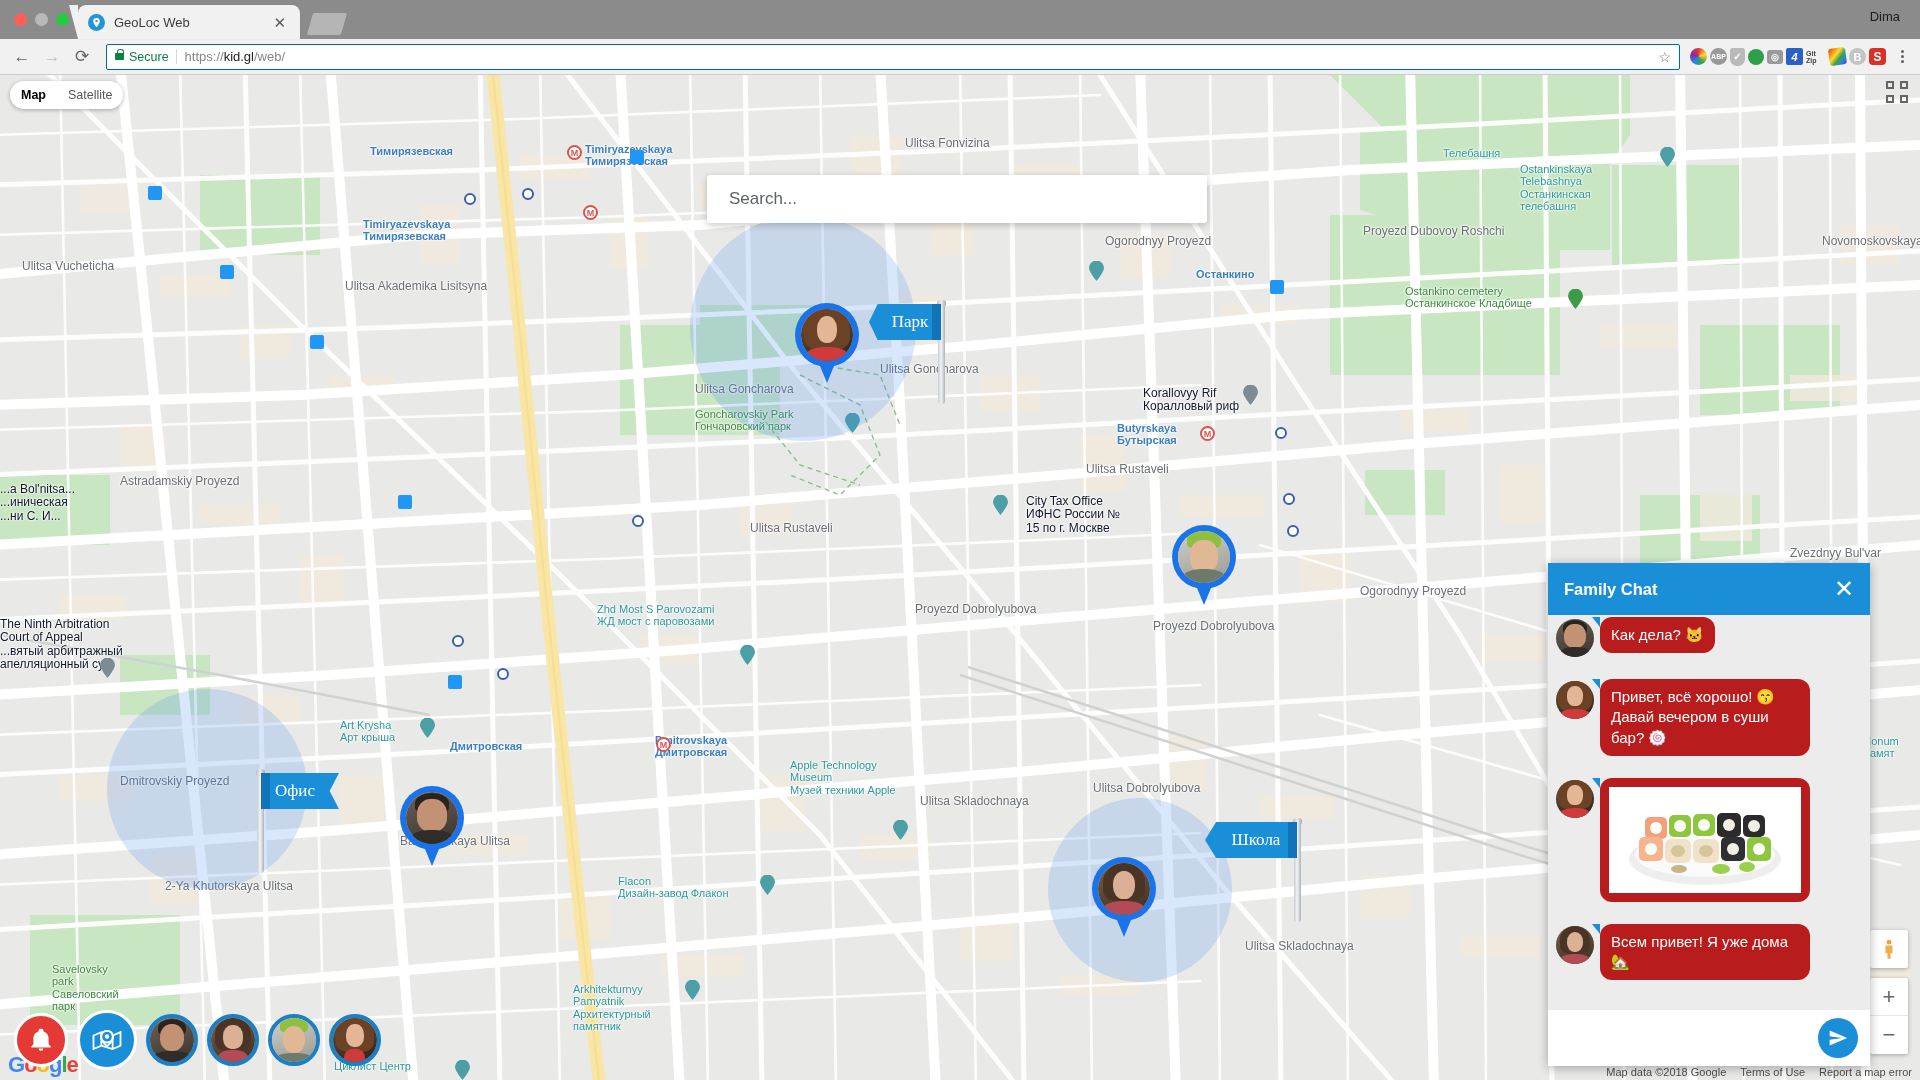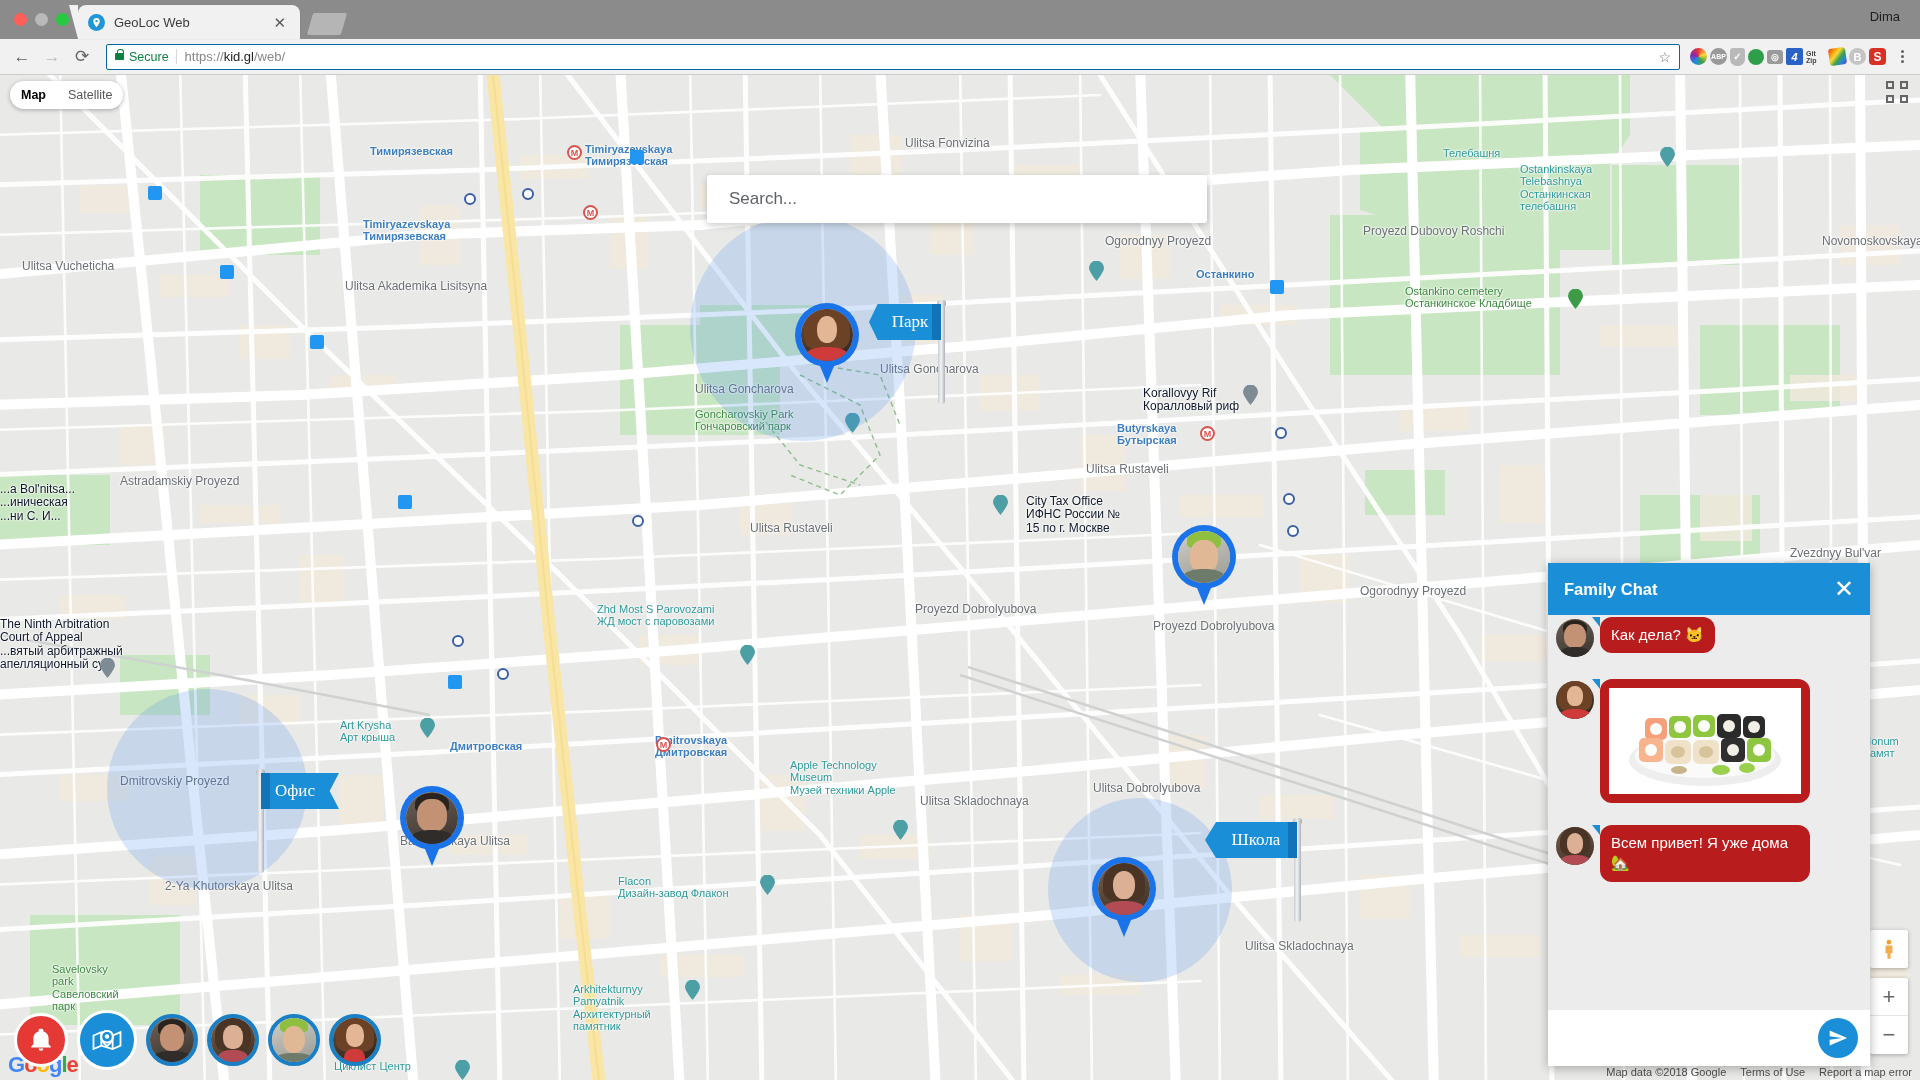--- a/index.html
+++ b/index.html
@@ -806,20 +806,31 @@
           </div>
           <div class="msg">
             <div class="msg-av">
               <span class="face">
                 <span class="bg" style="background:linear-gradient(160deg,#6b5340,#2c2119)"></span>
                 <span class="hair" style="left:6%;top:0%;width:88%;height:78%;background:#6b4226"></span>
                 <span class="head" style="left:30%;top:14%;width:40%;height:52%;background:#e3b696"></span>
                 <span class="torso" style="left:10%;top:74%;width:80%;height:40%;background:#cf3b3b"></span>
               </span>
             </div>
+            <div class="bubble">Привет, всё хорошо! 😙 Давай вечером в суши бар? 🍥</div>
+          </div>
+          <div class="msg">
+            <div class="msg-av">
+              <span class="face">
+                <span class="bg" style="background:linear-gradient(160deg,#6b5340,#2c2119)"></span>
+                <span class="hair" style="left:6%;top:0%;width:88%;height:78%;background:#6b4226"></span>
+                <span class="head" style="left:30%;top:14%;width:40%;height:52%;background:#e3b696"></span>
+                <span class="torso" style="left:10%;top:74%;width:80%;height:40%;background:#cf3b3b"></span>
+              </span>
+            </div>
             <div class="bubble img">
               <div class="photo-wrap">
                 <svg viewBox="0 0 192 106" width="192" height="106">
                   <rect width="192" height="106" fill="#ffffff"></rect>
                   <ellipse cx="96" cy="72" rx="76" ry="26" fill="#eeeeee"></ellipse>
                   <ellipse cx="96" cy="68" rx="70" ry="22" fill="#fafafa"></ellipse>
                   <g>
                     <rect x="36" y="30" width="22" height="22" rx="5" fill="#f4a07a"></rect>
                     <circle cx="47" cy="41" r="6" fill="#fdfdfa"></circle>
                     <rect x="60" y="28" width="22" height="22" rx="5" fill="#8ec63f"></rect>

